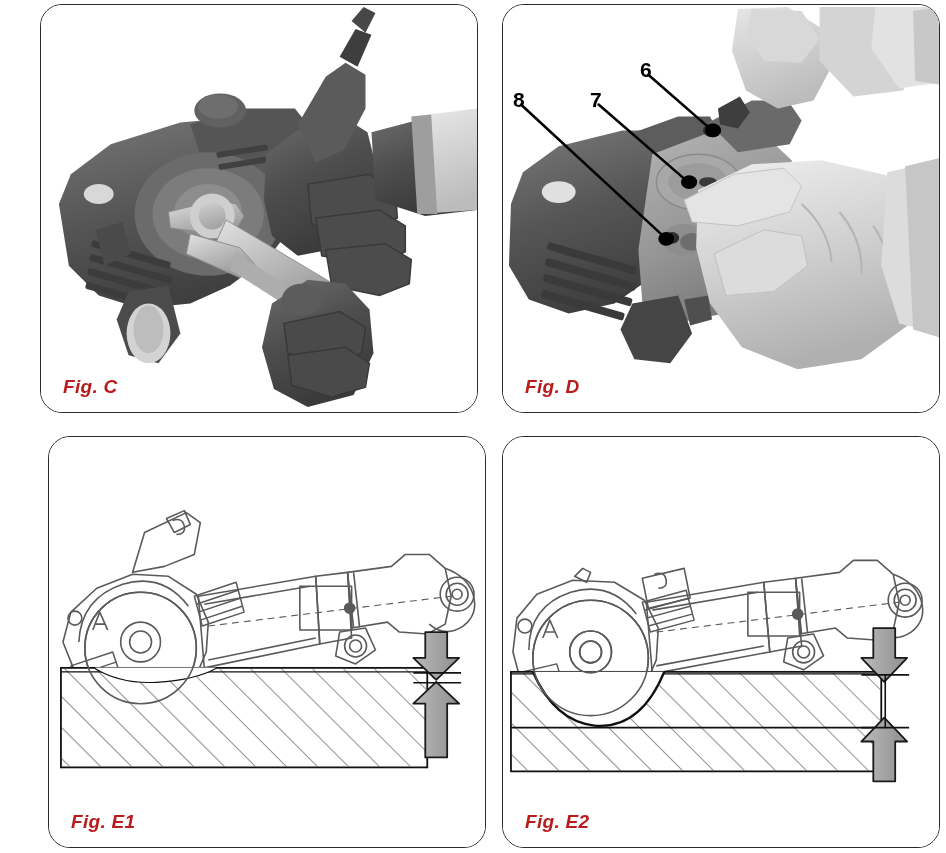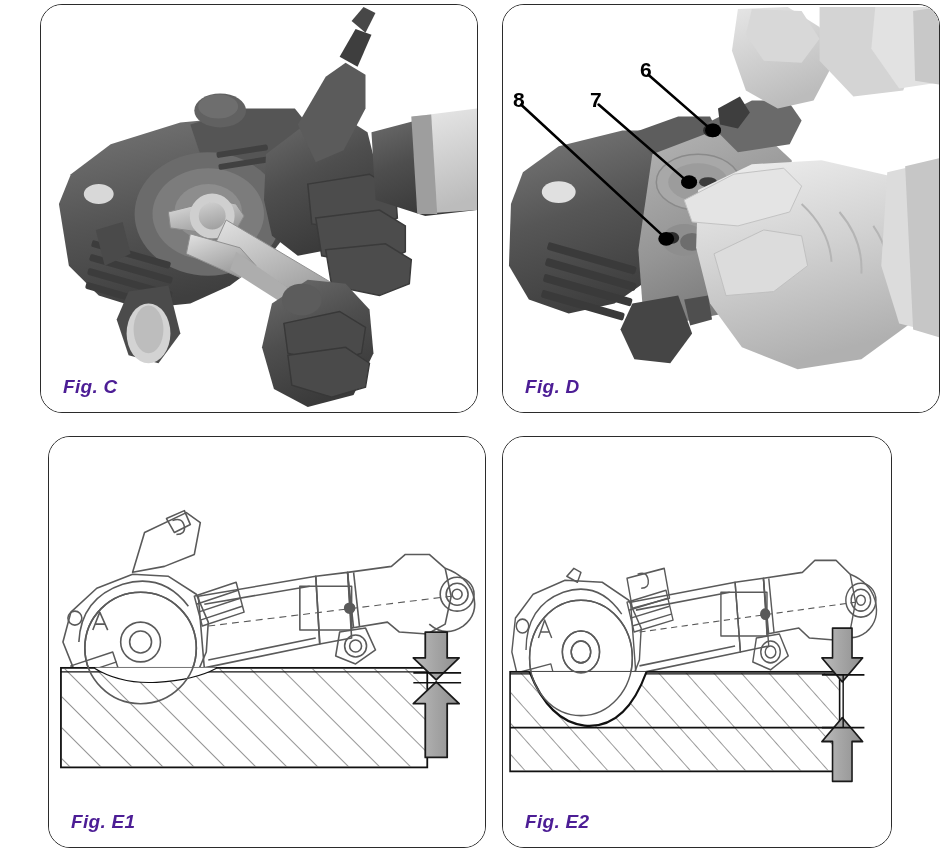--- a/index.html
+++ b/index.html
@@ -28,21 +28,21 @@
     box-sizing: border-box;
     overflow: hidden;
   }
   .panel-figlabel {
     position: absolute;
     left: 22px;
     bottom: 14px;
     font-style: italic;
     font-weight: bold;
     font-size: 19px;
-    color: #4c1d95;
+    color: #b91c1c;
     letter-spacing: 0.3px;
     white-space: nowrap;
   }
   .photo-wrap {
     position: absolute;
     inset: 0;
     overflow: hidden;
   }
   .photo-svg, .line-svg {
     position: absolute;
@@ -362,21 +362,21 @@
           <path d="M378 322 L400 322 L400 268 L412 268 L389 246 L366 268 L378 268 Z" fill="url(#arrE1)" stroke="#1a1a1a" stroke-width="1.8" stroke-linejoin="round"></path>
 
           <line x1="366" y1="237" x2="414" y2="237" stroke="#111111" stroke-width="1.6"></line>
           <line x1="366" y1="247" x2="414" y2="247" stroke="#111111" stroke-width="1.6"></line>
         </g>
       </svg>
     </div>
     <div class="panel-figlabel">Fig. E1</div>
   </div>
 
-  <div class="panel" id="panel-fig-e2" style="left:502px; top:436px; width:390px; height:412px;">
+  <div class="panel" id="panel-fig-e2" style="left:502px; top:436px; width:438px; height:412px;">
     <div class="photo-wrap">
       <svg class="line-svg" viewBox="0 0 438 412" preserveAspectRatio="none">
         <defs>
           <pattern id="hatchE2" width="22" height="22" patternUnits="userSpaceOnUse" patternTransform="rotate(-45)">
             <line x1="0" y1="0" x2="0" y2="22" stroke="#333333" stroke-width="1.1"></line>
           </pattern>
           <linearGradient id="arrE2" x1="0" y1="0" x2="1" y2="0">
             <stop offset="0" stop-color="#bdbdbd"></stop>
               <stop offset="0.45" stop-color="#a6a6a6"></stop>
               <stop offset="1" stop-color="#8f8f8f"></stop>

